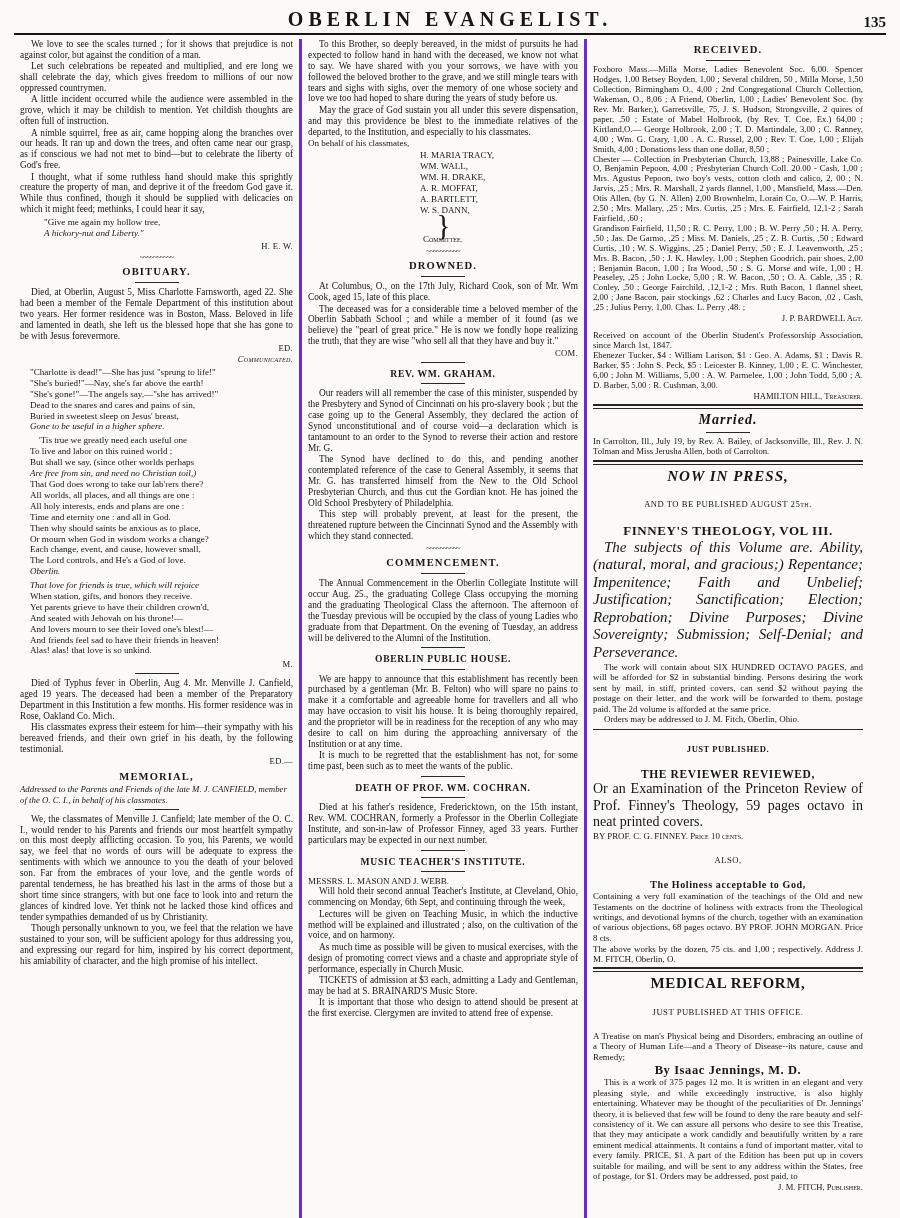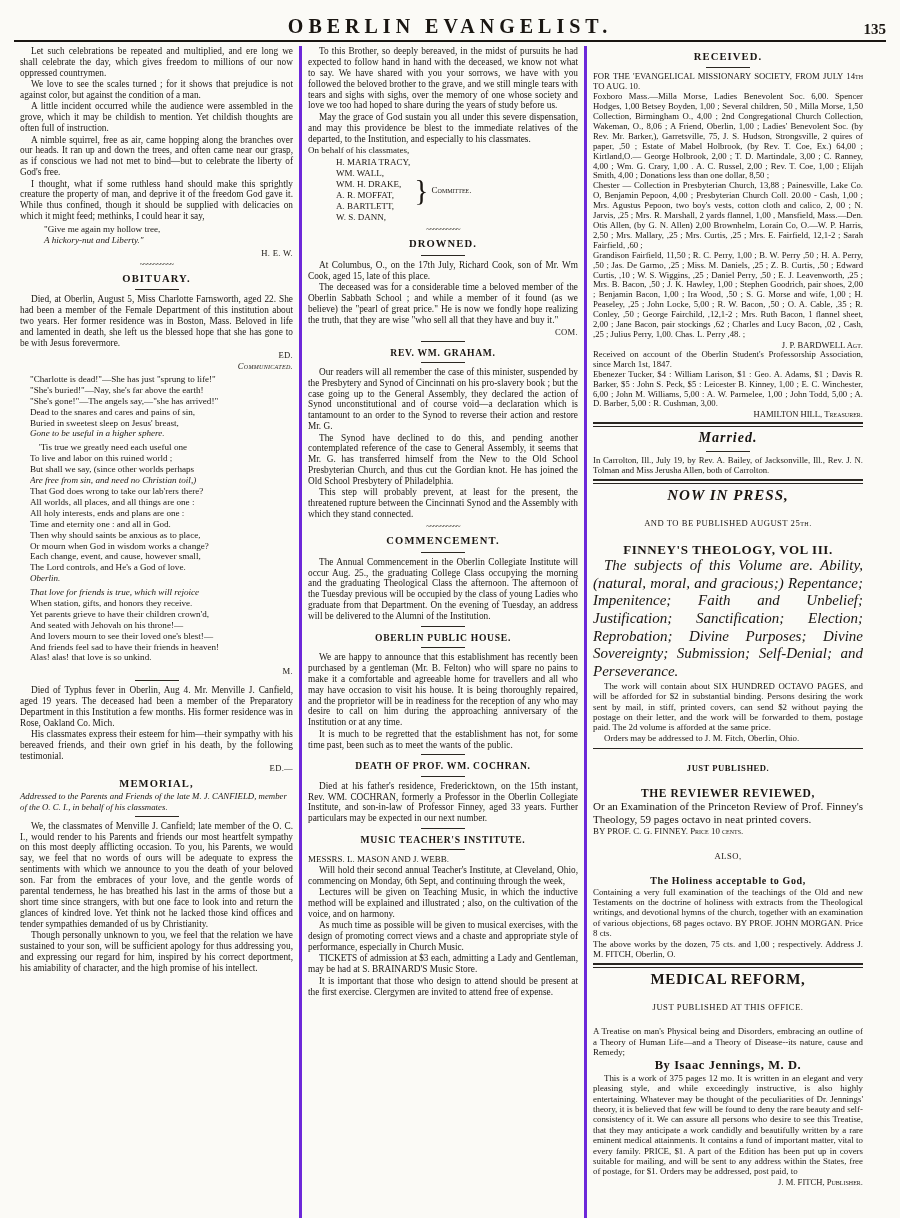--- a/index.html
+++ b/index.html
@@ -12,21 +12,21 @@
     height: 1218px;
     font-family: "Liberation Serif", serif;
     color: #1a1612;
     position: relative;
     overflow: hidden;
   }
   .page {
     width: 900px;
     height: 1218px;
     box-sizing: border-box;
-    padding: 15px 14px 6px 14px;
+    padding: 8px 14px 6px 14px;
     position: relative;
     background: #fbfaf6;
   }
   
   .masthead {
     display: flex;
     align-items: flex-end;
     justify-content: space-between;
     border-bottom: 2px solid #1a1612;
     padding-bottom: 2px;
@@ -138,20 +138,21 @@
   .center-sm { text-align: left; font-size: 9px; }
   .italic { font-style: italic; }
   .bold { font-weight: bold; }
   .sc { font-variant: small-caps; }
 
   
   .committee-wrap {
     display: flex;
     align-items: center;
     margin: 2px 0 3px 0;
+    flex-direction: column;
   }
   .committee-names {
     font-variant: small-caps;
     font-size: 9px;
     line-height: 1.22;
     padding-left: 28px;
     white-space: nowrap;
   }
   .brace {
     font-size: 30px;
@@ -221,22 +222,22 @@
 
   <div class="masthead">
     <div class="mast-left-spacer"></div>
     <div class="mast-title">OBERLIN EVANGELIST.</div>
     <div class="mast-page">135</div>
   </div>
 
   <div class="columns">
 
     <div class="col">
+      <p class="para">We love to see the scales turned ; for it shows that prejudice is not against color, but against the condition of a man.</p>
       <p class="para">Let such celebrations be repeated and multiplied, and ere long we shall celebrate the day, which gives freedom to millions of our now oppressed countrymen.</p>
-      <p class="para">We love to see the scales turned ; for it shows that prejudice is not against color, but against the condition of a man.</p>
       <p class="para">A little incident occurred while the audience were assembled in the grove, which it may be childish to mention. Yet childish thoughts are often full of instruction.</p>
       <p class="para">A nimble squirrel, free as air, came hopping along the branches over our heads. It ran up and down the trees, and often came near our grasp, as if conscious we had not met to bind—but to celebrate the liberty of God's free.</p>
       <p class="para">I thought, what if some ruthless hand should make this sprightly creature the property of man, and deprive it of the freedom God gave it. While thus confined, though it should be supplied with delicacies on which it might feed; methinks, I could hear it say,</p>
       <div class="quote-block">
         <div>"Give me again my hollow tree,</div>
         <div class="italic">A hickory-nut and Liberty."</div>
       </div>
       <div class="sig-right">H. E. W.</div>
 
       <div class="rule-orn">~~~~~~~~~~</div>
@@ -346,47 +347,46 @@
       <p class="para">Will hold their second annual Teacher's Institute, at Cleveland, Ohio, commencing on Monday, 6th Sept, and continuing through the week,</p>
       <p class="para">Lectures will be given on Teaching Music, in which the inductive method will be explained and illustrated ; also, on the cultivation of the voice, and on harmony.</p>
       <p class="para">As much time as possible will be given to musical exercises, with the design of promoting correct views and a chaste and appropriate style of performance, especially in Church Music.</p>
       <p class="para">TICKETS of admission at $3 each, admitting a Lady and Gentleman, may be had at S. BRAINARD'S Music Store.</p>
       <p class="para">It is important that those who design to attend should be present at the first exercise. Clergymen are invited to attend free of expense.</p>
     </div>
 
     <div class="col">
       <div class="head-center">RECEIVED.</div>
       <div class="rule-short"></div>
-      <div class="listing sc">FOR THE 'EVANGELICAL MISSIONARY SOCIETY, FROM JULY 14th TO AUG. 10.</div>
       <div class="listing">Foxboro Mass.—Milla Morse, Ladies Benevolent Soc. 6,00. Spencer Hodges, 1,00  Betsey Boyden, 1,00 ; Several children, 50 ,  Milla Morse, 1,50   Collection, Birmingham O., 4,00 ; 2nd  Congregational Church Collection, Wakeman, O., 8,06 ; A Friend, Oberlin, 1,00 ; Ladies' Benevolent Soc. (by Rev. Mr. Barker,), Garretsville, 75, J. S. Hudson, Strongsville, 2 quires of paper, ,50 ; Estate of Mabel Holbrook, (by Rev. T. Coe, Ex.) 64,00 ;   Kirtland,O.— George Holbrook, 2,00 ;  T. D. Martindale, 3,00 ;  C. Ranney, 4,00 ;  Wm. G. Crary, 1,00 .  A. C. Russel, 2,00 ; Rev. T. Coe, 1,00 ;  Elijah Smith, 4,00 ;  Donations less than one dollar, 8,50 ;</div>
       <div class="listing">Chester — Collection in Presbyterian Church, 13,88 ;   Painesville, Lake Co. O, Benjamin Pepoon, 4,00 ; Presbyterian Church  Coll. 20.00 -  Cash, 1,00 ;  Mrs. Agustus Pepoon, two boy's vests, cotton cloth and calico, 2, 00 ; N. Jarvis, ,25 ; Mrs. R. Marshall, 2 yards flannel, 1,00 ,   Mansfield, Mass.—Den. Otis Allen, (by G. N. Allen) 2,00    Brownhelm, Lorain Co, O.—W. P. Harris, 2,50 ; Mrs. Mallary, ,25 ; Mrs. Curtis, ,25 ; Mrs. E. Fairfield, 12,1-2 ; Sarah Fairfield, ,60 ;</div>
       <div class="listing">Grandison Fairfield, 11,50 ; R. C. Perry, 1,00 ;  B. W. Perry ,50 ;  H. A. Perry, ,50 ;   Jas. De Garmo, ,25 ;  Miss. M. Daniels, ,25 ; Z. B. Curtis, ,50 ;  Edward Curtis, ,10 ;  W. S. Wiggins, ,25 ; Daniel  Perry, ,50 ;  E. J. Leavenworth, ,25 ; Mrs. B. Bacon, ,50 ; J. K. Hawley, 1,00 ; Stephen Goodrich, pair shoes, 2,00 ; Benjamin Bacon, 1,00 ;  Ira Wood, ,50 ; S. G. Morse and wife, 1,00 ; H. Peaseley, ,25 ;  John Locke, 5,00 ;  R. W. Bacon, ,50 ; O. A. Cable, ,35 ; R. Conley, ,50 ;  George Fairchild, ,12,1-2 ; Mrs. Ruth Bacon, 1 flannel sheet, 2,00 ; Jane Bacon, pair stockings ,62 ; Charles and Lucy Bacon, ,02 ,  Cash, ,25 ;  Julius Perry, 1,00. Chas. L. Perry ,48. ;</div>
       <div class="tiny-right">J. P. BARDWELL  Agt.</div>
 
-      <div class="listing" style="margin-top:0;">Received on account of the Oberlin Student's Professorship Association, since March 1st, 1847.</div>
+      <div class="listing" style="margin-top:8px;">Received on account of the Oberlin Student's Professorship Association, since March 1st, 1847.</div>
       <div class="listing">Ebenezer Tucker, $4 : William Larison, $1 : Geo. A. Adams, $1 ; Davis R. Barker, $5 : John S.  Peck, $5 :  Leicester B. Kinney, 1,00 ;  E. C. Winchester, 6,00 ;  John M. Williams, 5,00 : A. W. Parmelee, 1,00 ;  John Todd, 5,00 ; A. D. Barber, 5,00 : R. Cushman, 3,00.</div>
       <div class="tiny-right">HAMILTON HILL, Treasurer.</div>
 
       <div class="dbl-rule"></div>
       <div class="script-head">Married.</div>
       <div class="rule-short"></div>
       <div class="listing">In Carrolton, Ill., July 19, by Rev. A. Bailey, of Jacksonville, Ill., Rev. J. N. Tolman and Miss Jerusha Allen, both of Carrolton.</div>
 
       <div class="dbl-rule"></div>
       <div class="fancy">NOW IN PRESS,</div>
       <div class="ad-sub">AND TO BE PUBLISHED AUGUST 25th.</div>
       <div class="ad-title lg">FINNEY'S THEOLOGY, VOL III.</div>
       <p class="para italic" style="font-size:15px;">The subjects of this Volume are. Ability, (natural, moral, and gracious;) Repentance; Impenitence; Faith and Unbelief; Justification; Sanctification; Election; Reprobation; Divine Purposes; Divine Sovereignty; Submission; Self-Denial; and Perseverance.</p>
       <p class="para" style="font-size:8.9px;">The work will contain about SIX HUNDRED OCTAVO PAGES, and will be afforded for $2 in substantial binding. Persons desiring the work sent by mail, in stiff, printed covers, can send $2 without paying the postage on their letter, and the work will be forwarded to them, postage paid. The 2d volume is afforded at the same price.</p>
       <p class="para" style="font-size:8.9px;">Orders may be addressed to J. M. Fitch, Oberlin, Ohio.</p>
 
       <div class="rule-full"></div>
       <div class="ad-sub bold">JUST PUBLISHED.</div>
       <div class="ad-title md">THE REVIEWER REVIEWED,</div>
-      <p class="para noindent" style="font-size:11px;">Or an Examination of the Princeton Review of Prof. Finney's Theology, 59 pages octavo in neat printed covers.</p>
+      <p class="para noindent" style="font-size:14px;">Or an Examination of the Princeton Review of Prof. Finney's Theology, 59 pages octavo in neat printed covers.</p>
       <p class="para noindent sc" style="font-size:8.9px;">BY PROF. C. G. FINNEY.    Price 10 cents.</p>
       <div class="ad-sub">ALSO,</div>
       <div class="ad-title sm">The Holiness acceptable to God,</div>
       <p class="para noindent" style="font-size:8.9px;">Containing a very full examination of the teachings of the Old and new Testaments on the doctrine of holiness with extracts from the Theological writings, and devotional hymns of the church, together with an examination of various objections, 68 pages octavo.   BY PROF. JOHN MORGAN.    Price 8 cts.</p>
       <p class="para noindent" style="font-size:8.9px;">The above works by the dozen, 75 cts. and 1,00 ; respectively.    Address          J. M. FITCH, Oberlin, O.</p>
 
       <div class="dbl-rule"></div>
       <div class="ad-title xl">MEDICAL REFORM,</div>
       <div class="ad-sub">JUST PUBLISHED AT THIS OFFICE.</div>
       <p class="para noindent" style="font-size:8.9px;">A Treatise on man's Physical being and Disorders, embracing an outline of a Theory of Human Life—and a Theory of Disease--its nature, cause and Remedy;</p>

